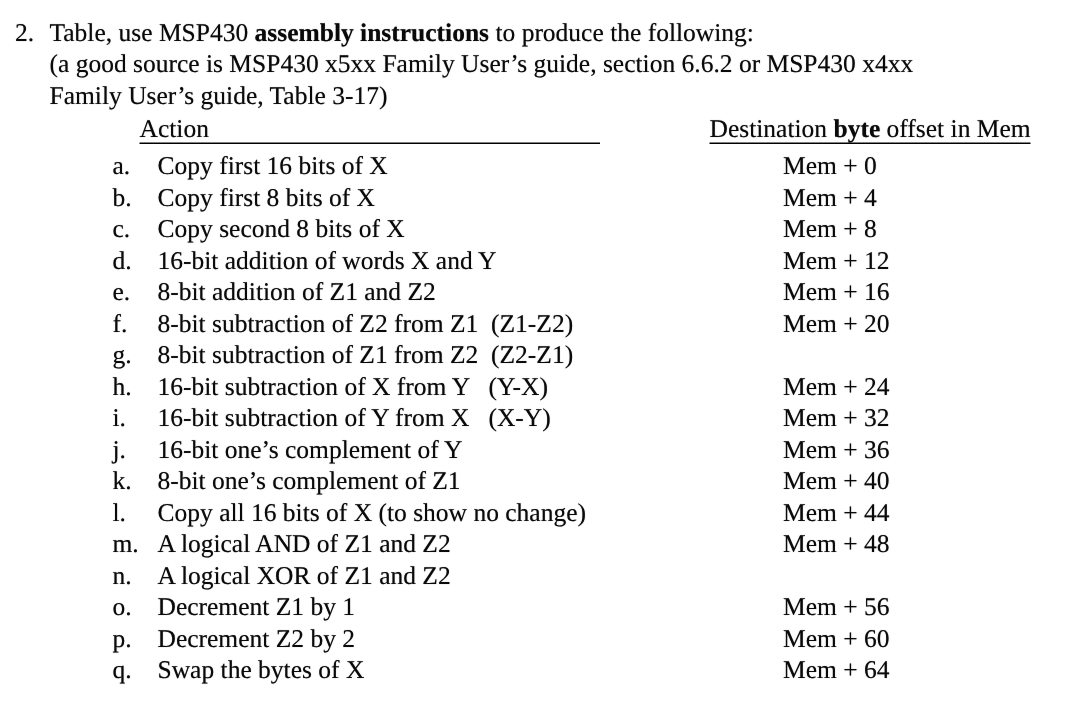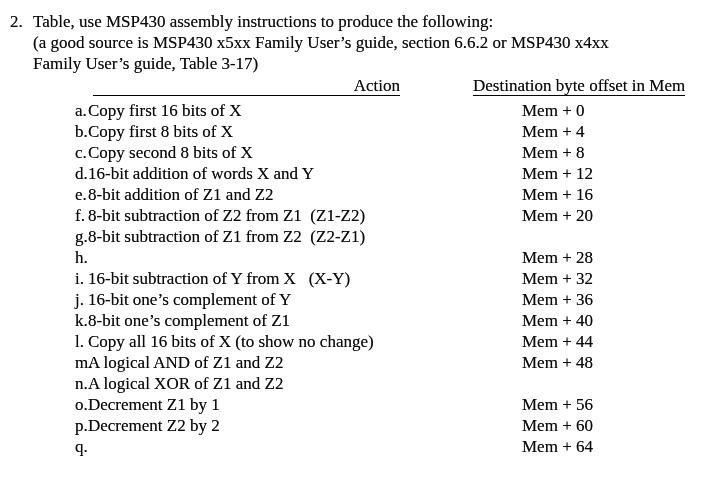--- a/index.html
+++ b/index.html
@@ -25,31 +25,30 @@
   }
 
   .intro {
     position: absolute;
     left: 33px;
     top: 11px;
     line-height: 21px;
     width: 660px;
   }
 
-  .bold { font-weight: normal; }
+  .bold { font-weight: bold; }
 
   .col-header-action {
     position: absolute;
     left: 93px;
     top: 76px;
     width: 307px;
     height: 20px;
     line-height: 20px;
     border-bottom: 1.7px solid #000;
-    text-align: right;
   }
 
   .col-header-dest {
     position: absolute;
     left: 473px;
     top: 76px;
     height: 20px;
     line-height: 20px;
     display: inline-block;
     border-bottom: 1.7px solid #000;
@@ -63,21 +62,21 @@
     width: 720px;
   }
 
   .row {
     position: relative;
     height: 21px;
     line-height: 21px;
   }
 
   .row .letter  { position: absolute; left: 75px;  }
-  .row .action  { position: absolute; left: 88px;  white-space: pre; text-align: right; }
+  .row .action  { position: absolute; left: 105px;  white-space: pre; text-align: right; }
   .row .offset  { position: absolute; left: 522px; white-space: pre; }
 </style>
 </head>
 <body>
 
 <div class="page">
 
   <span class="item-num">2.</span>
 
   <div class="intro">
@@ -127,21 +126,22 @@
       <span class="offset">Mem + 20</span>
     </div>
 
     <div class="row">
       <span class="letter">g.</span>
       <span class="action">8-bit subtraction of Z1 from Z2  (Z2-Z1)</span>
     </div>
 
     <div class="row">
       <span class="letter">h.</span>
-      <span class="offset">Mem + 28</span>
+      <span class="action">16-bit subtraction of X from Y   (Y-X)</span>
+      <span class="offset">Mem + 24</span>
     </div>
 
     <div class="row">
       <span class="letter">i.</span>
       <span class="action">16-bit subtraction of Y from X   (X-Y)</span>
       <span class="offset">Mem + 32</span>
     </div>
 
     <div class="row">
       <span class="letter">j.</span>
@@ -179,17 +179,18 @@
     </div>
 
     <div class="row">
       <span class="letter">p.</span>
       <span class="action">Decrement Z2 by 2</span>
       <span class="offset">Mem + 60</span>
     </div>
 
     <div class="row">
       <span class="letter">q.</span>
+      <span class="action">Swap the bytes of X</span>
       <span class="offset">Mem + 64</span>
     </div>
   </div>
 
 </div>
 
 </body></html>

